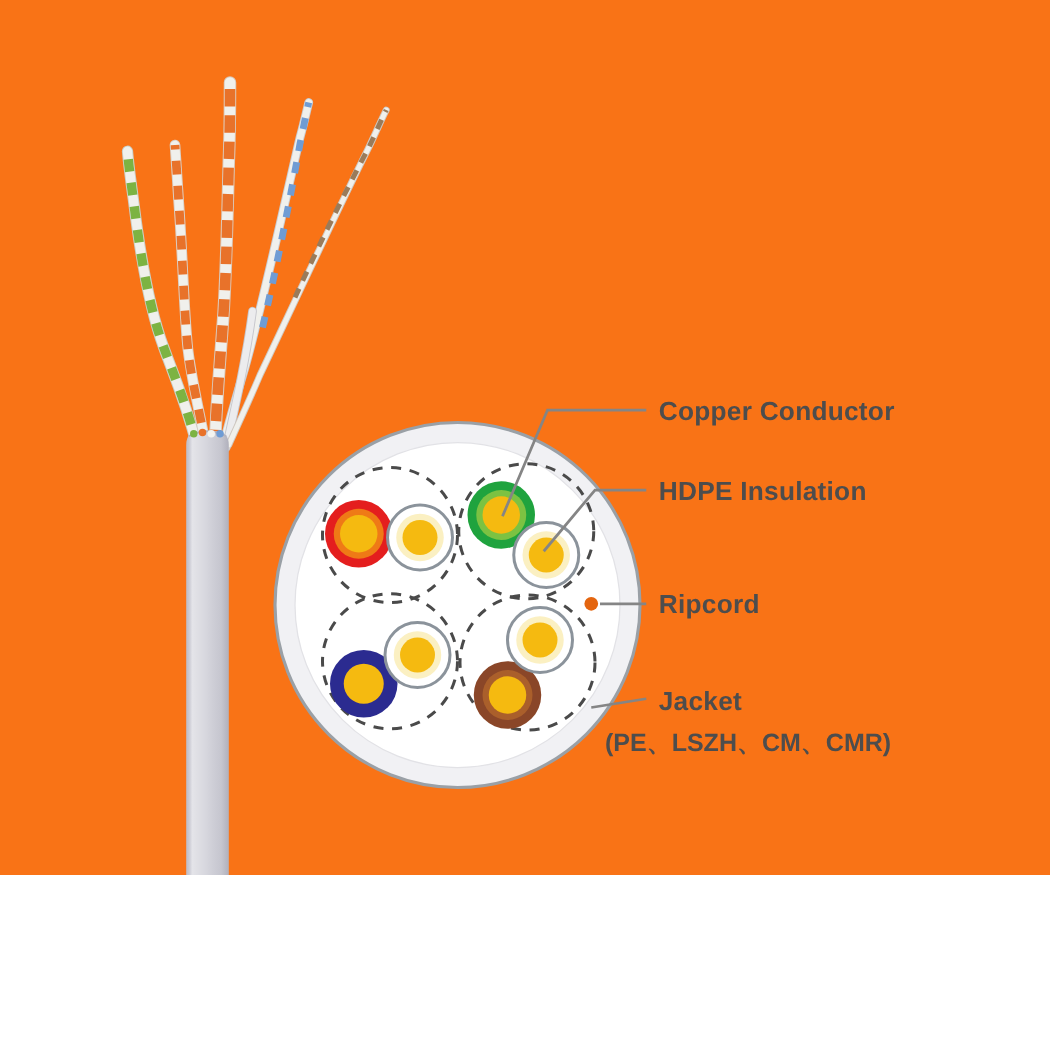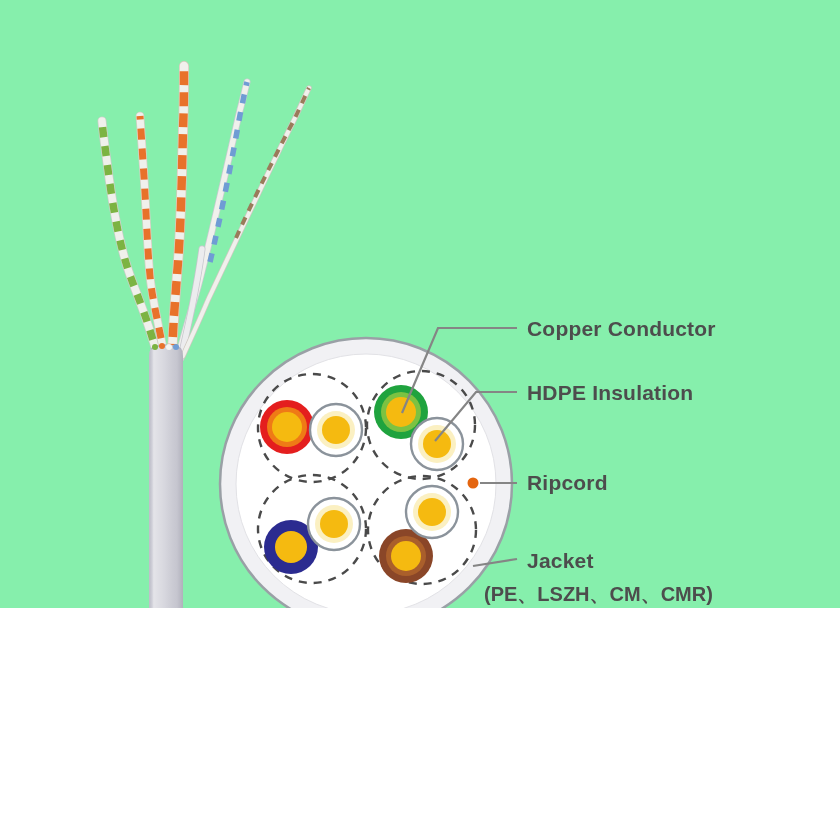--- a/index.html
+++ b/index.html
@@ -1,19 +1,19 @@
 <!DOCTYPE html>
 <html><head>
 <meta charset="utf-8">
 <style>
   html,body{margin:0;padding:0;background:#ffffff;}
   .stage{
     position:relative;
-    width:840px;height:608px;
-    background:#86efac;
+    width:840px;height:700px;
+    background:#f97316;
     font-family:"Liberation Sans","DejaVu Sans",sans-serif;
     overflow:hidden;
   }
   svg{display:block;}
   .label{
     font-family:"Liberation Sans","DejaVu Sans",sans-serif;
     font-weight:700;
     font-size:21px;
     letter-spacing:0.2px;
   }

